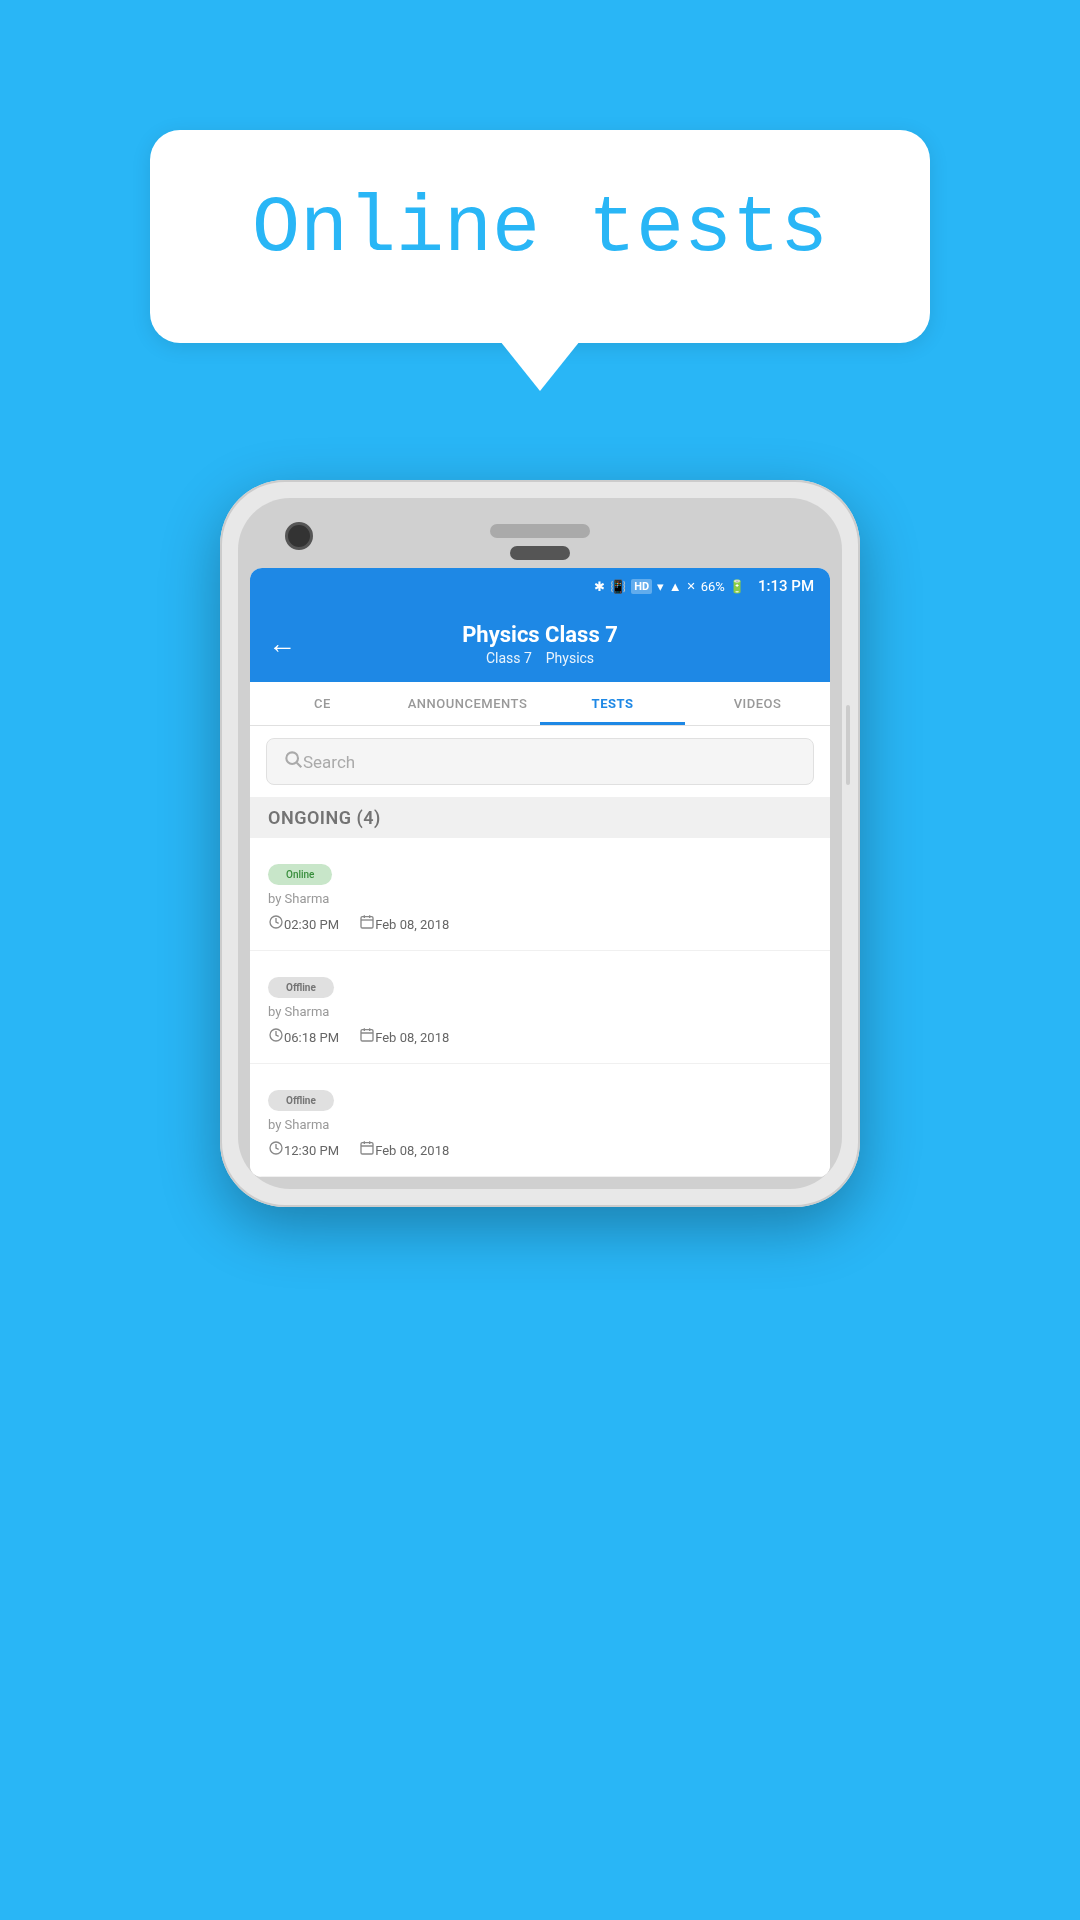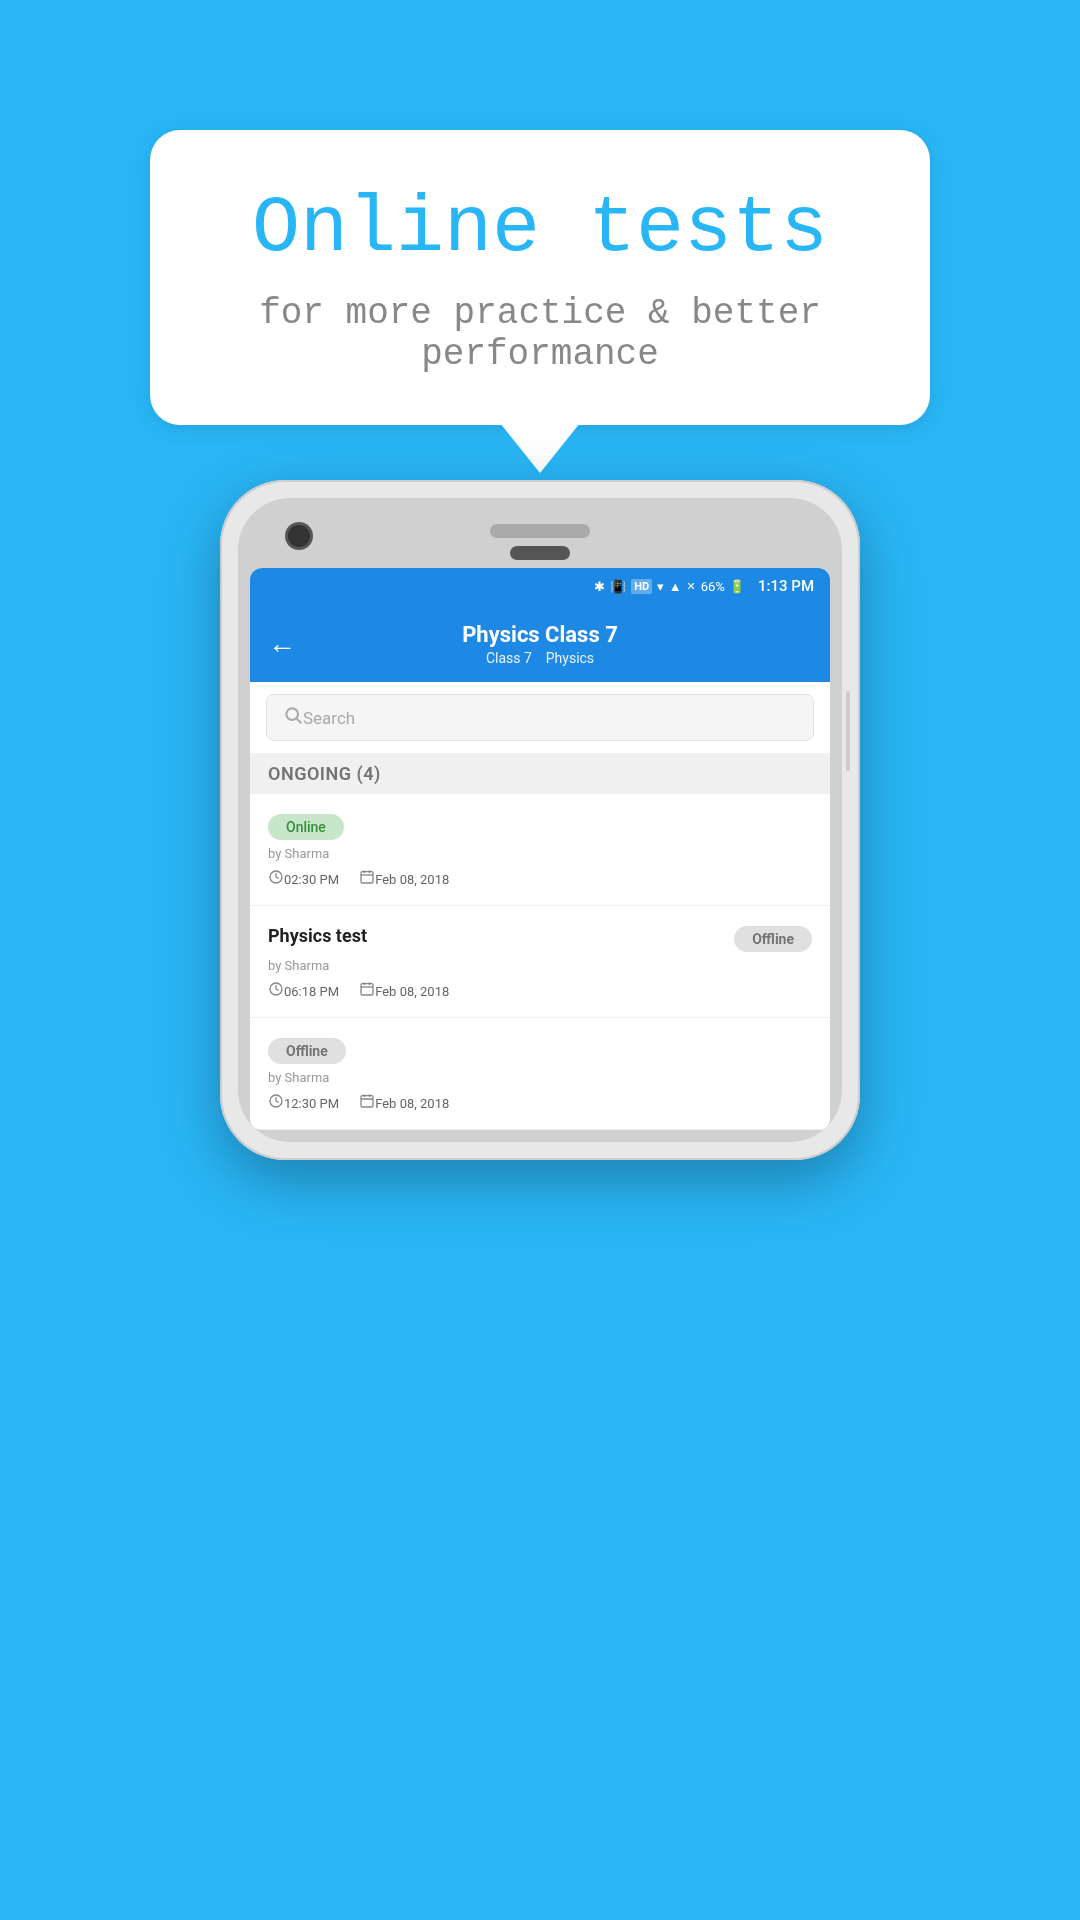--- a/index.html
+++ b/index.html
@@ -269,24 +269,24 @@
       font-weight: 700;
       color: #222;
       flex: 1;
       margin-right: 12px;
       line-height: 1.3;
     }
 
     .test-badge {
       border-radius: 20px;
       padding: 5px 18px;
-      font-size: 14px;
+      font-size: 10px;
       font-weight: 500;
       white-space: nowrap;
-      margin-top: 2px;
+      margin-top: 8px;
     }
 
     .badge-online {
       background: #c8e6c9;
       color: #388e3c;
     }
 
     .badge-offline {
       background: #e0e0e0;
       color: #757575;
@@ -328,21 +328,20 @@
       background: #ccc;
       border-radius: 2px;
     }
   </style>
 </head>
 <body>
 
 <div class="speech-bubble-container">
   <div class="speech-bubble">
     <div class="speech-bubble-title">Online tests</div>
-    <div class="speech-bubble-subtitle">for more practice &amp; better performance</div>
   </div>
 </div>
 
 <div class="phone-container">
   <div class="phone-outer">
     <div class="phone-inner">
 
       <div class="phone-top-bar">
         <div class="phone-camera"></div>
         <div class="phone-speaker"></div>
@@ -368,20 +367,26 @@
         <div class="app-header">
           <div class="back-arrow">←</div>
           <div class="header-title">Physics Class 7</div>
           <div class="header-subtitle">
             <span>Class 7</span>
             &nbsp;&nbsp;
             <span>Physics</span>
           </div>
         </div>
 
+        <div class="tabs">
+          <div class="tab">CE</div>
+          <div class="tab">ANNOUNCEMENTS</div>
+          <div class="tab active">TESTS</div>
+          <div class="tab">VIDEOS</div>
+        </div>
 
         <div class="search-bar">
           <div class="search-input-container">
             <span class="search-icon-svg">
               <svg width="20" height="20" viewBox="0 0 24 24" fill="none" stroke="#aaa" stroke-width="2.5">
                 <circle cx="11" cy="11" r="7"></circle>
                 <line x1="16.5" y1="16.5" x2="22" y2="22"></line>
               </svg>
             </span>
             <span class="search-placeholder">Search</span>
@@ -414,21 +419,20 @@
                   <line x1="16" y1="2" x2="16" y2="6"></line>
                 </svg>
               </span>
               <span>Feb 08, 2018</span>
             </div>
           </div>
         </div>
 
         <div class="test-item">
           <div class="test-item-top">
-            <div class="test-item-title">Physics test</div>
             <div class="test-badge badge-offline">Offline</div>
           </div>
           <div class="test-item-author">by Sharma</div>
           <div class="test-item-meta">
             <div class="meta-item">
               <span class="meta-icon">
                 <svg width="16" height="16" viewBox="0 0 24 24" fill="none" stroke="#888" stroke-width="2">
                   <circle cx="12" cy="12" r="9"></circle>
                   <polyline points="12 6 12 12 16 14"></polyline>
                 </svg>

